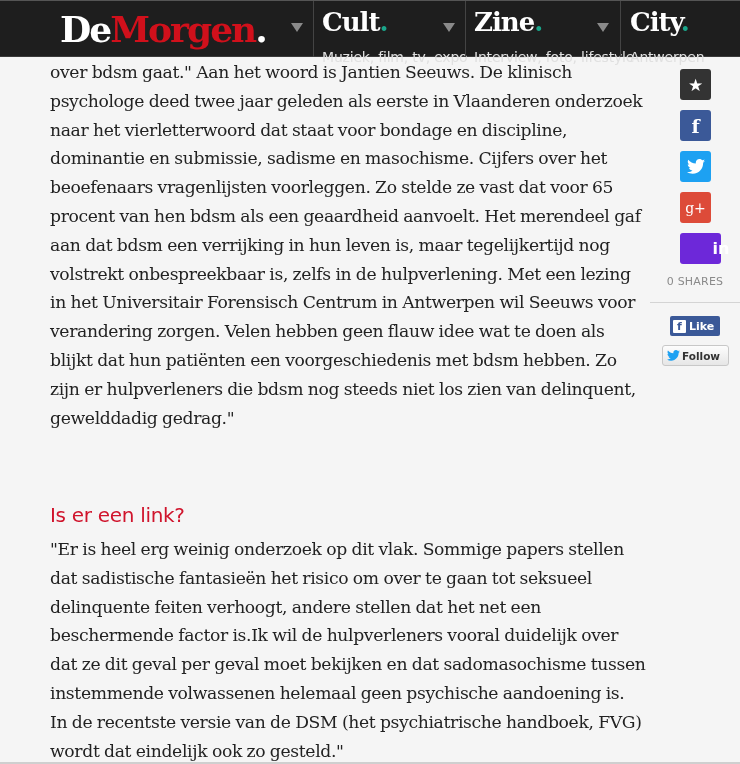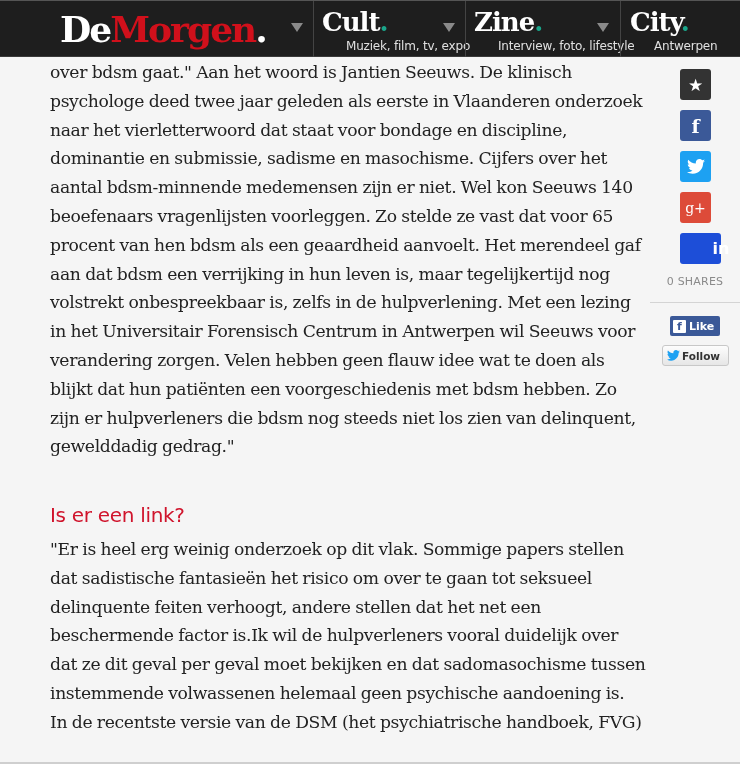--- a/index.html
+++ b/index.html
@@ -27,24 +27,23 @@
   .brand-caret { left: 291px; top: 22px; }
   .nav-sep { position: absolute; top: 0; width: 1px; height: 56px; background: #444; }
   .nav-item { position: absolute; top: 0; height: 44px; }
   .nav-title {
     position: absolute; top: 6px; left: 0;
     font-family: "DejaVu Serif", serif; font-weight: bold; font-size: 26px; color: #ffffff;
     letter-spacing: -1px; line-height: 30px; white-space: nowrap;
   }
   .nav-title .acc { color: #1aa58a; }
   .nav-sub {
-    position: absolute; top: 38px; left: 0;
-    font-family: "DejaVu Sans", sans-serif; font-size: 12px; color: #e0e0e0; white-space: nowrap;
+    position: absolute; top: 48px; left: 0;
+    font-family: "DejaVu Sans", sans-serif; font-size: 14px; color: #e0e0e0; white-space: nowrap;
     letter-spacing: -0.2px;
-    margin-left: 24px;
   }
 
   
   .article { position: absolute; left: 40px; top: 57px; width: 600px; }
   .para {
     font-family: "DejaVu Serif", serif; font-size: 17.2px; line-height: 28.8px; color: #222;
     letter-spacing: -0.35px; word-spacing: -0.5px;
   }
   .para span { display: block; white-space: nowrap; }
   .subhead {
@@ -112,21 +111,20 @@
     <div class="nav-sub">Antwerpen</div>
   </div>
 </div>
 
 <div class="article">
   <div class="para" style="position:absolute; left:10px; top:1px;">
     <span>over bdsm gaat." Aan het woord is Jantien Seeuws. De klinisch</span>
     <span>psychologe deed twee jaar geleden als eerste in Vlaanderen onderzoek</span>
     <span>naar het vierletterwoord dat staat voor bondage en discipline,</span>
     <span>dominantie en submissie, sadisme en masochisme. Cijfers over het</span>
-    <span>aantal bdsm-minnende medemensen zijn er niet. Wel kon Seeuws 140</span>
     <span>beoefenaars vragenlijsten voorleggen. Zo stelde ze vast dat voor 65</span>
     <span>procent van hen bdsm als een geaardheid aanvoelt. Het merendeel gaf</span>
     <span>aan dat bdsm een verrijking in hun leven is, maar tegelijkertijd nog</span>
     <span>volstrekt onbespreekbaar is, zelfs in de hulpverlening. Met een lezing</span>
     <span>in het Universitair Forensisch Centrum in Antwerpen wil Seeuws voor</span>
     <span>verandering zorgen. Velen hebben geen flauw idee wat te doen als</span>
     <span>blijkt dat hun patiënten een voorgeschiedenis met bdsm hebben. Zo</span>
     <span>zijn er hulpverleners die bdsm nog steeds niet los zien van delinquent,</span>
     <span>gewelddadig gedrag."</span>
   </div>
@@ -134,39 +132,40 @@
   <h2 class="subhead" style="left:10px; top:446px;">Is er een link?</h2>
 
   <div class="para" style="position:absolute; left:10px; top:478px;">
     <span>"Er is heel erg weinig onderzoek op dit vlak. Sommige papers stellen</span>
     <span>dat sadistische fantasieën het risico om over te gaan tot seksueel</span>
     <span>delinquente feiten verhoogt, andere stellen dat het net een</span>
     <span>beschermende factor is.Ik wil de hulpverleners vooral duidelijk over</span>
     <span>dat ze dit geval per geval moet bekijken en dat sadomasochisme tussen</span>
     <span>instemmende volwassenen helemaal geen psychische aandoening is.</span>
     <span>In de recentste versie van de DSM (het psychiatrische handboek, FVG)</span>
+    <span>wordt dat eindelijk ook zo gesteld."</span>
   </div>
 </div>
 
 <div class="social">
   <div class="sbtn" style="top:12px; background:#333333; font-size:17px;">
     <span>★</span>
   </div>
   <div class="sbtn" style="top:53px; background:#3b5998; font-size:19px; font-family:'DejaVu Serif',serif;">
     <span>f</span>
   </div>
   <div class="sbtn" style="top:94px; background:#1da1f2;">
     <svg width="18" height="15" viewBox="0 0 24 20">
         <path fill="#fff" d="M24 2.4c-.9.4-1.8.7-2.8.8 1-.6 1.8-1.6 2.2-2.7-1 .6-2 1-3.1 1.2C19.3.7 18 0 16.6 0c-2.7 0-4.9 2.2-4.9 4.9 0 .4 0 .8.1 1.1C7.7 5.8 4.1 3.9 1.7.9c-.4.7-.7 1.6-.7 2.5 0 1.7.9 3.2 2.2 4.1-.8 0-1.6-.2-2.2-.6v.1c0 2.4 1.7 4.4 3.9 4.8-.4.1-.8.2-1.3.2-.3 0-.6 0-.9-.1.6 2 2.4 3.4 4.6 3.4-1.7 1.3-3.8 2.1-6.1 2.1-.4 0-.8 0-1.2-.1 2.2 1.4 4.8 2.2 7.5 2.2 9.1 0 14-7.5 14-14v-.6c1-.7 1.8-1.6 2.5-2.5z"></path>
       </svg>
   </div>
   <div class="sbtn" style="top:135px; background:#dd4b39; font-size:14px; font-family:'DejaVu Serif',serif; font-weight:normal;">
     <span>g+</span>
   </div>
-  <div class="sbtn" style="top:176px; background:#1d4ed8; font-size:16px;padding-left:41px;">
+  <div class="sbtn" style="top:176px; background:#6d28d9; font-size:16px;padding-left:41px;">
     <span>in</span>
   </div>
   <div class="shares">0 SHARES</div>
   <div class="divider"></div>
   <div class="like-btn">
     <span class="fbbox">f</span>
     <span>Like</span>
   </div>
   <div class="follow-btn">
     <svg class="tw" width="13" height="11" viewBox="0 0 24 20">

